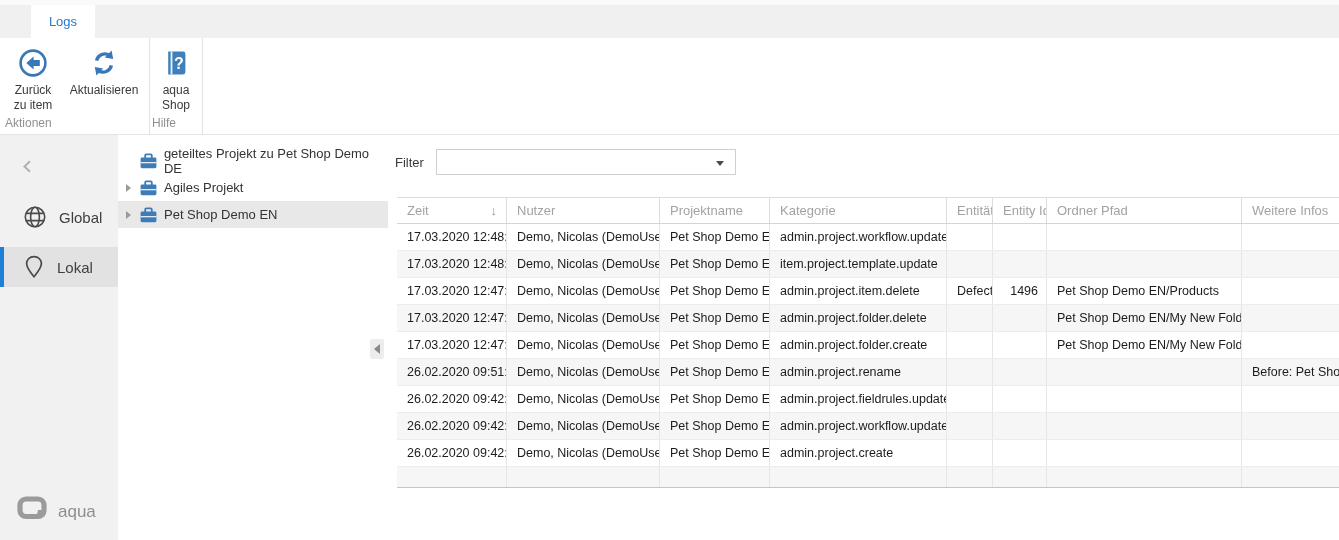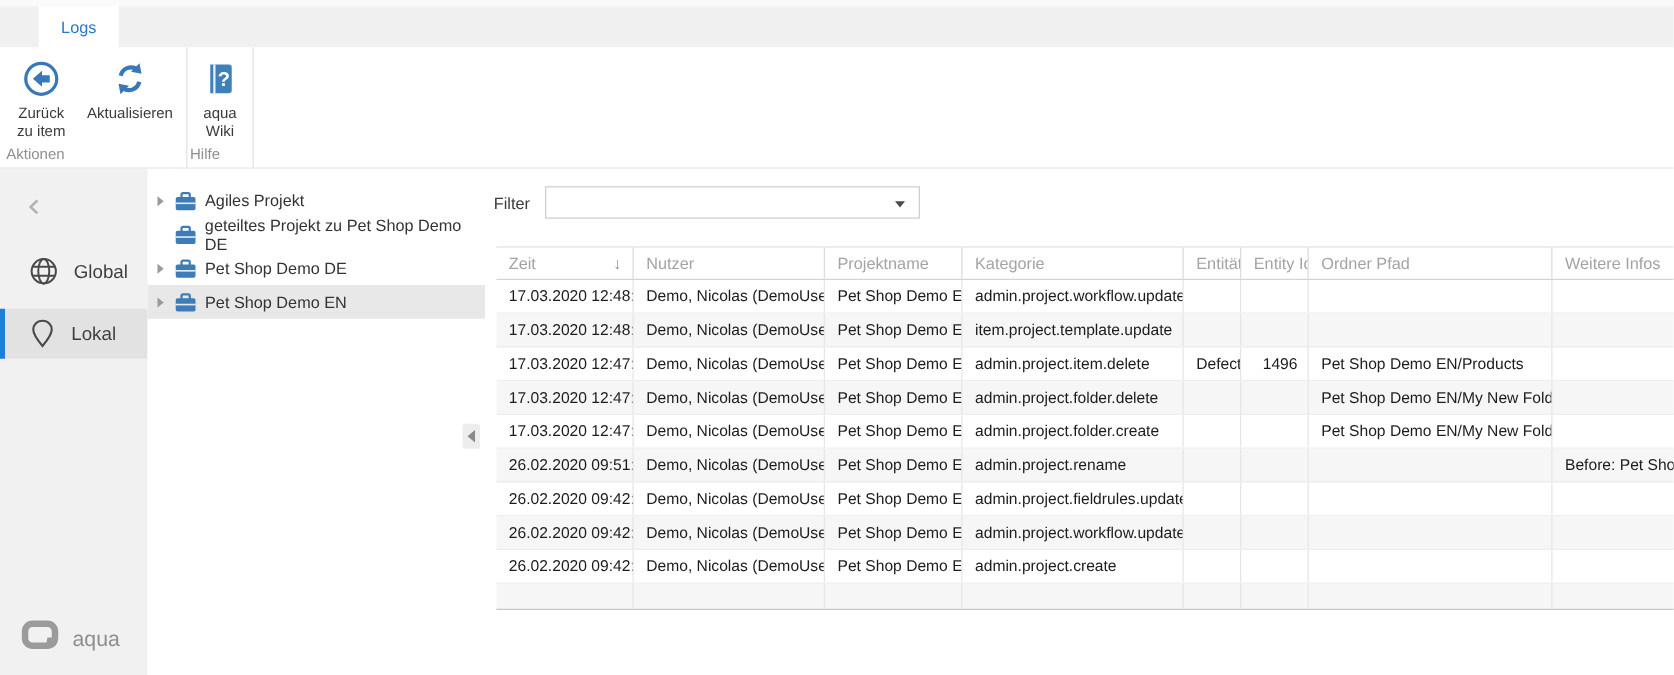--- a/index.html
+++ b/index.html
@@ -115,21 +115,21 @@
       <div class="rb-group">
         <div class="rb-row">
           <div class="rb-btn" style="width: 48px;">
             <span class="rb-icon">
               <svg width="28" height="28" viewBox="0 0 28 28">
                 <path d="M6.2 2.5 H21 a2.4 2.4 0 0 1 2.4 2.4 V23.1 a2.4 2.4 0 0 1 -2.4 2.4 H6.2 Z" fill="#4080ba"></path>
                 <rect x="8.6" y="2.5" width="1.8" height="23" fill="#e8f1f9"></rect>
                 <text x="17" y="19.5" font-size="16" font-weight="bold" fill="#ffffff" text-anchor="middle" font-family="Liberation Sans, sans-serif">?</text>
               </svg>
             </span>
-            <span class="rb-label">aqua Wiki</span>
+            <span class="rb-label">aqua Shop</span>
           </div>
         </div>
         <div class="rb-group-label">Hilfe</div>
       </div>
     </div>
 
   <div class="sidebar">
     <div class="sb-collapse">
       <span id="sb-chevron"><svg width="15" height="15" viewBox="0 0 16 16" fill="none" stroke="#b2b2b2" stroke-width="2.2">
             <path d="M10.6 2.4 L4.8 8 L10.6 13.6"></path>
@@ -159,57 +159,44 @@
       <span id="sb-logo-icon"><svg width="34" height="27" viewBox="0 0 34 27">
             <path d="M9 3 H21 a6 6 0 0 1 6 6 V14.5 a6 6 0 0 1 -6 6 H9 a6 6 0 0 1 -6 -6 V9 a6 6 0 0 1 6 -6 Z" fill="none" stroke="#9b9b9b" stroke-width="5.2"></path>
             <path d="M21 14 h6.5 v6.5 h-8 Z" fill="#9b9b9b"></path>
           </svg></span>
       <span>aqua</span>
     </div>
   </div>
 
   <div class="tree" id="tree-list">
       <div class="tree-row">
-        <span class="expander">
+        <span class="expander hidden">
           <span class="tri"></span>
         </span>
         <span style="display:flex">
           <svg width="17" height="16" viewBox="0 0 17 16">
             <rect x="5.2" y="1.4" width="6.6" height="4.6" rx="1.2" fill="none" stroke="#3e7cb8" stroke-width="1.8"></rect>
             <rect x="0.6" y="4.6" width="15.8" height="10.6" rx="1.4" fill="#3e7cb8"></rect>
             <rect x="0.6" y="9" width="15.8" height="1.3" fill="#ffffff" opacity="0.85"></rect>
           </svg>
         </span>
-        <span>Agiles Projekt</span>
+        <span>geteiltes Projekt zu Pet Shop Demo DE</span>
       </div>
       <div class="tree-row">
-        <span class="expander hidden">
+        <span class="expander">
           <span class="tri"></span>
         </span>
         <span style="display:flex">
           <svg width="17" height="16" viewBox="0 0 17 16">
             <rect x="5.2" y="1.4" width="6.6" height="4.6" rx="1.2" fill="none" stroke="#3e7cb8" stroke-width="1.8"></rect>
             <rect x="0.6" y="4.6" width="15.8" height="10.6" rx="1.4" fill="#3e7cb8"></rect>
             <rect x="0.6" y="9" width="15.8" height="1.3" fill="#ffffff" opacity="0.85"></rect>
           </svg>
         </span>
-        <span>geteiltes Projekt zu Pet Shop Demo DE</span>
-      </div>
-      <div class="tree-row">
-        <span class="expander">
-          <span class="tri"></span>
-        </span>
-        <span style="display:flex">
-          <svg width="17" height="16" viewBox="0 0 17 16">
-            <rect x="5.2" y="1.4" width="6.6" height="4.6" rx="1.2" fill="none" stroke="#3e7cb8" stroke-width="1.8"></rect>
-            <rect x="0.6" y="4.6" width="15.8" height="10.6" rx="1.4" fill="#3e7cb8"></rect>
-            <rect x="0.6" y="9" width="15.8" height="1.3" fill="#ffffff" opacity="0.85"></rect>
-          </svg>
-        </span>
-        <span>Pet Shop Demo DE</span>
+        <span>Agiles Projekt</span>
       </div>
       <div class="tree-row selected">
         <span class="expander">
           <span class="tri"></span>
         </span>
         <span style="display:flex">
           <svg width="17" height="16" viewBox="0 0 17 16">
             <rect x="5.2" y="1.4" width="6.6" height="4.6" rx="1.2" fill="none" stroke="#3e7cb8" stroke-width="1.8"></rect>
             <rect x="0.6" y="4.6" width="15.8" height="10.6" rx="1.4" fill="#3e7cb8"></rect>
             <rect x="0.6" y="9" width="15.8" height="1.3" fill="#ffffff" opacity="0.85"></rect>

